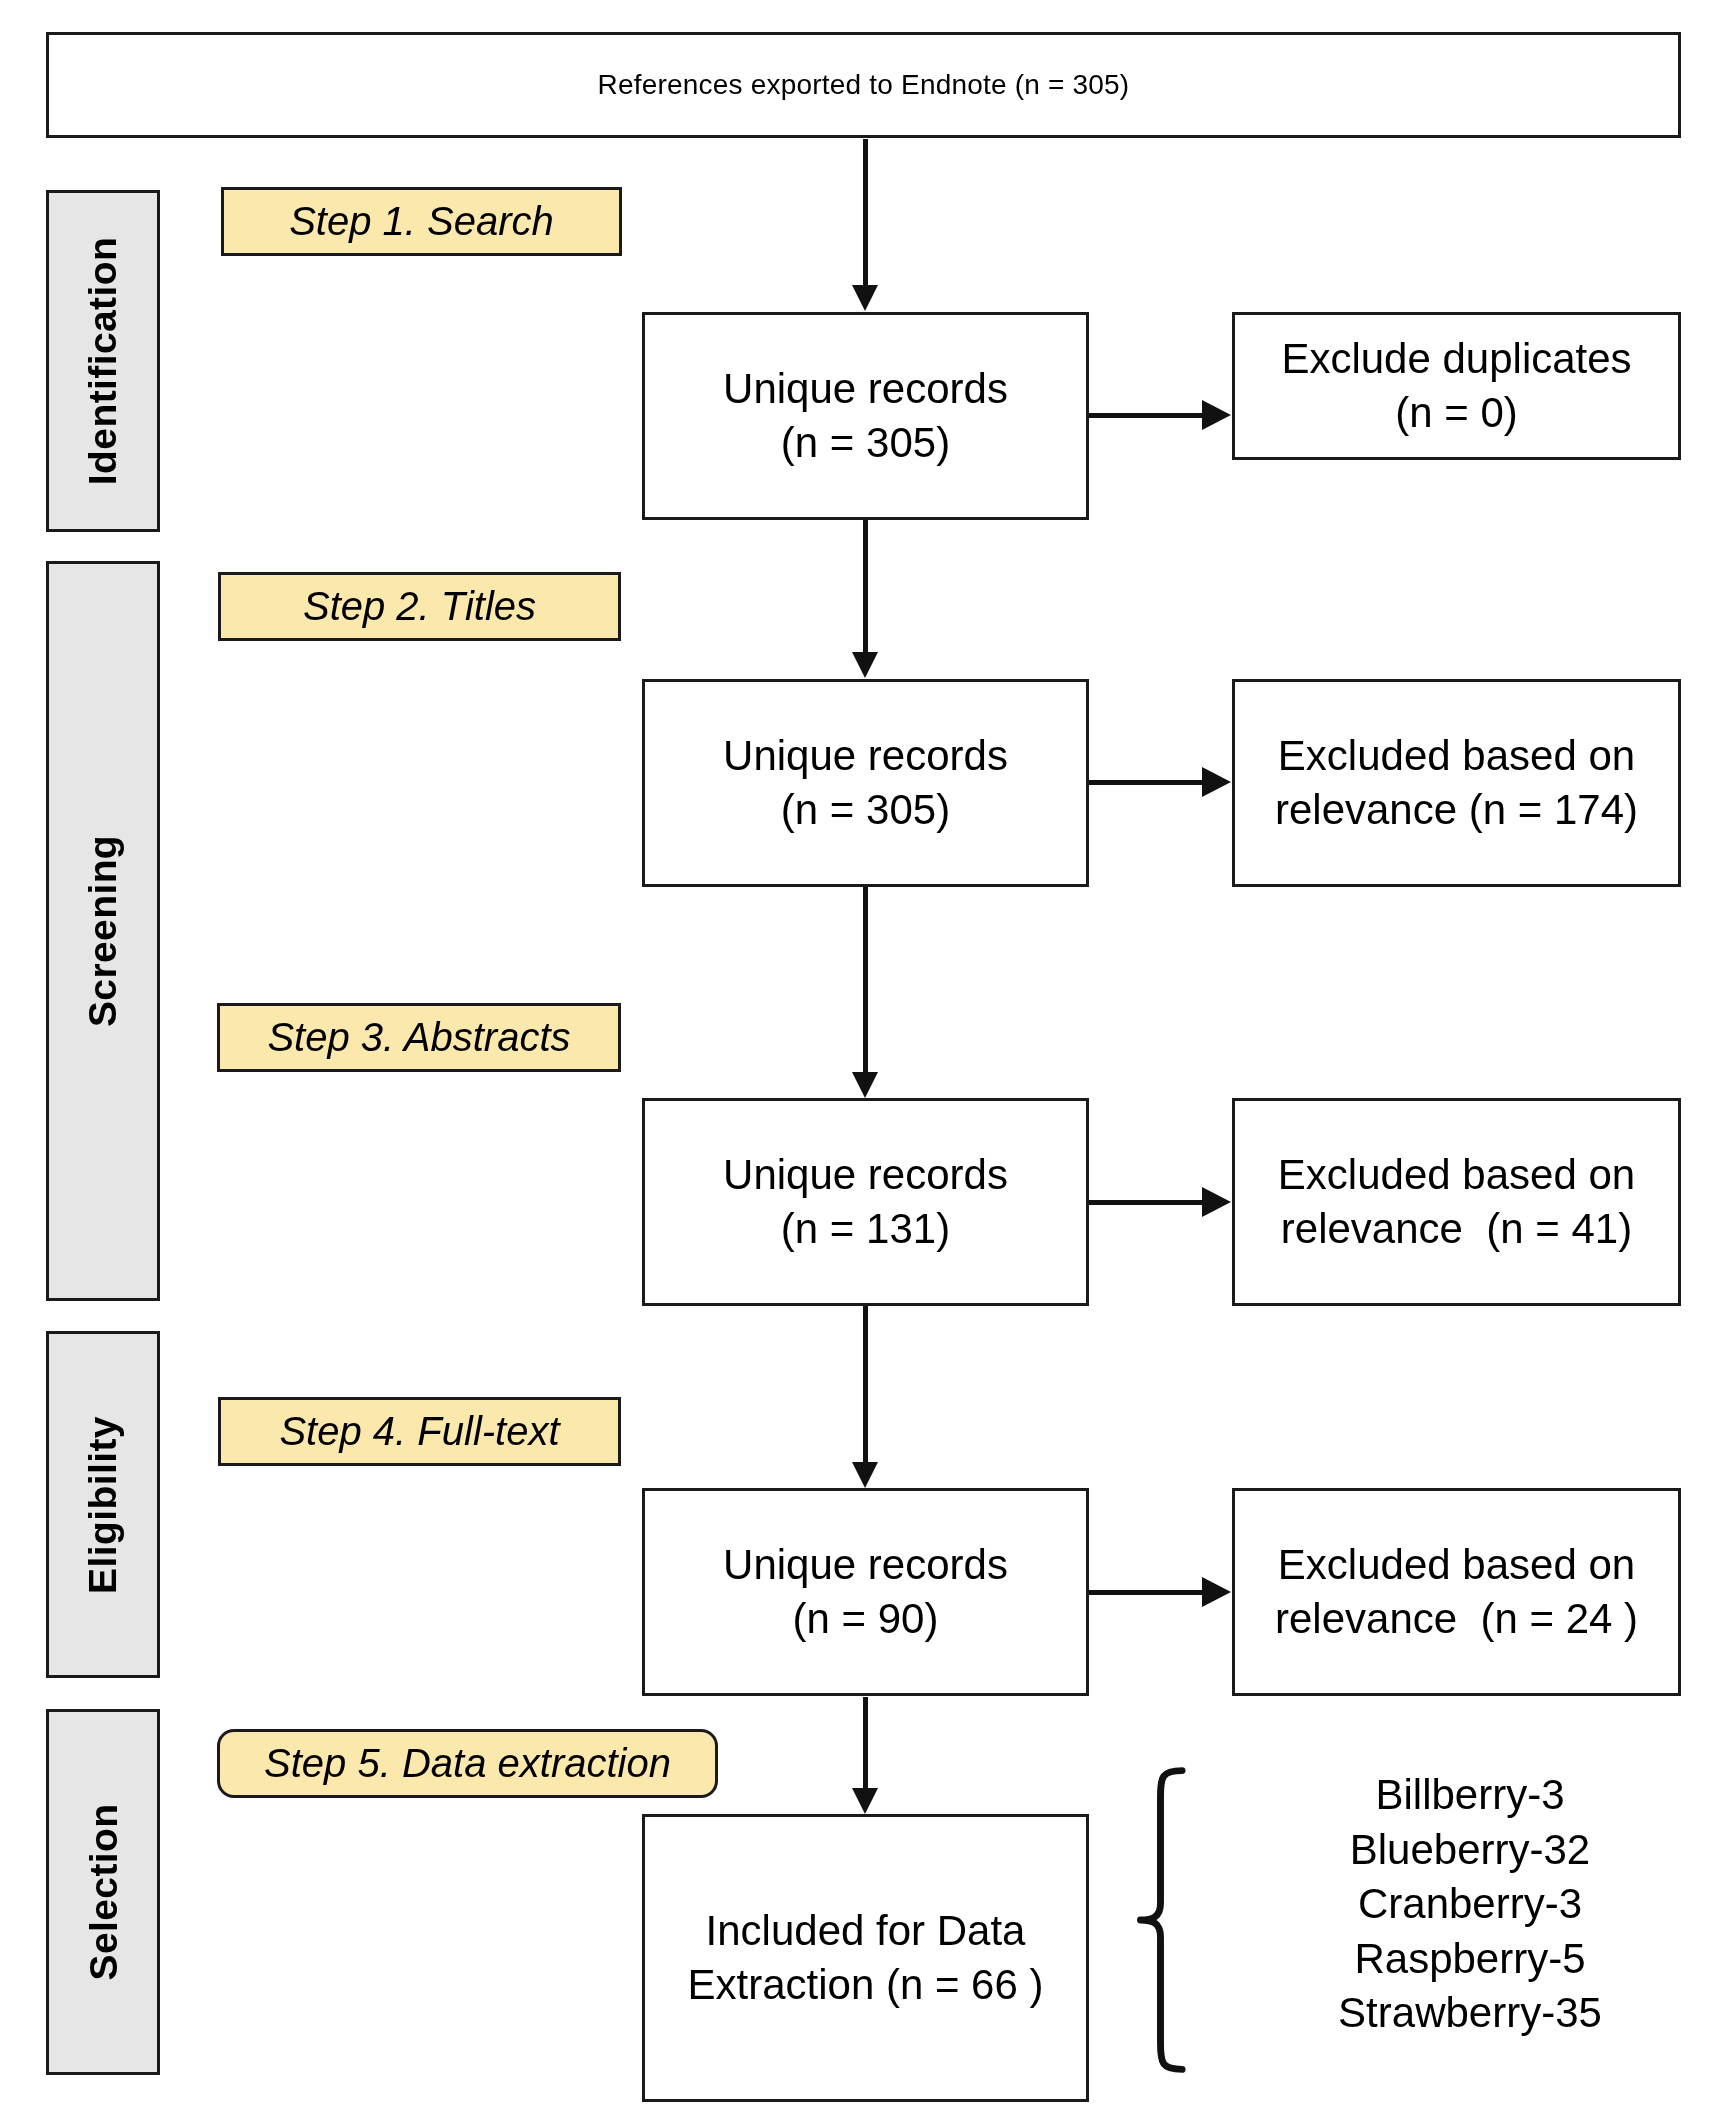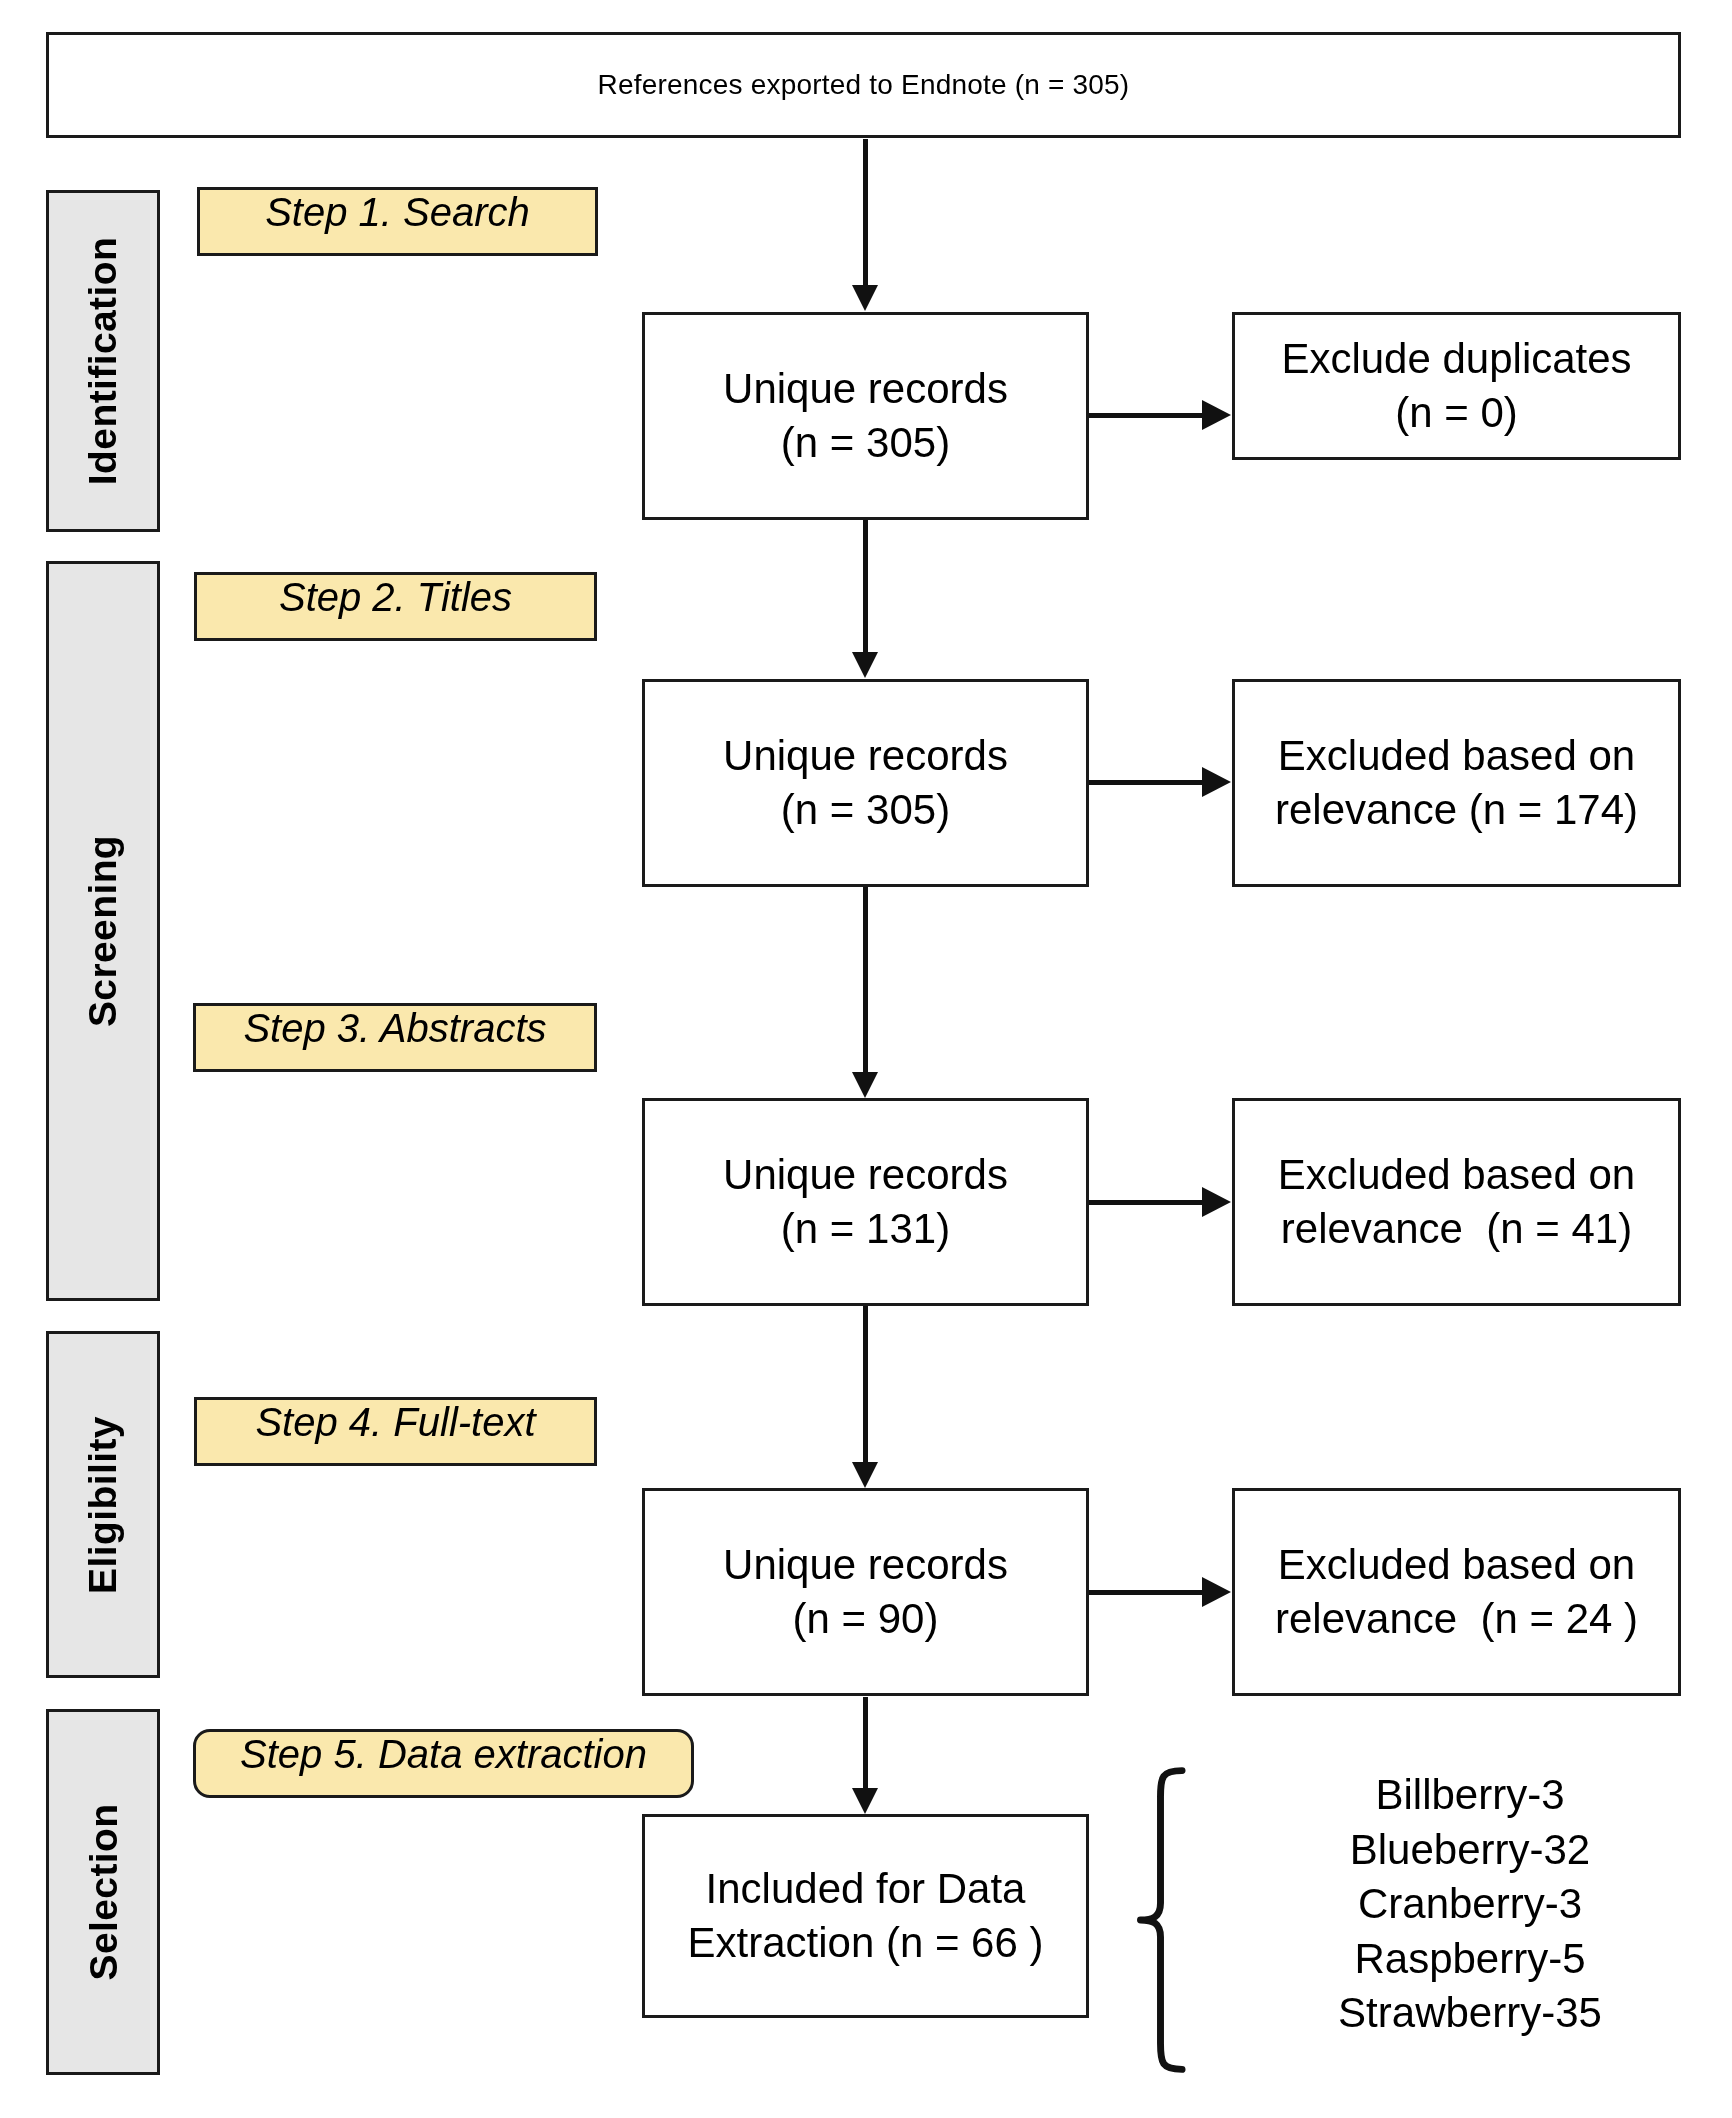--- a/index.html
+++ b/index.html
@@ -63,24 +63,26 @@
     letter-spacing: 0.4px;
   }
 
   
   .step-chip {
     position: absolute;
     box-sizing: border-box;
     background: #fae8ad;
     border: 3.9px solid #1a1a1a;
     display: flex;
+    align-items: center;
     justify-content: center;
     font-style: italic;
     font-size: 40px;
     white-space: nowrap;
+    margin-left: 24px;
   }
 
   
   .vline {
     position: absolute;
     width: 4.6px;
     background: #111111;
   }
   .hline {
     position: absolute;
@@ -174,21 +176,21 @@
   <div class="box flow-box" style="left:642px; top:1098px; width:447px; height:208px;">
     <span class="ln">Unique records</span>
     <span class="ln">(n = 131)</span>
   </div>
 
   <div class="box flow-box" style="left:642px; top:1488px; width:447px; height:208px;">
     <span class="ln">Unique records</span>
     <span class="ln">(n = 90)</span>
   </div>
 
-  <div class="box flow-box" style="left:642px; top:1814px; width:447px; height:204px;">
+  <div class="box flow-box" style="left:642px; top:1814px; width:447px; height:288px;">
     <span class="ln">Included for Data</span>
     <span class="ln">Extraction (n = 66 )</span>
   </div>
 
   <div class="box flow-box" style="left:1232px; top:312px; width:449px; height:148px;">
     <span class="ln">Exclude duplicates</span>
     <span class="ln">(n = 0)</span>
   </div>
 
   <div class="box flow-box" style="left:1232px; top:679px; width:449px; height:208px;">

